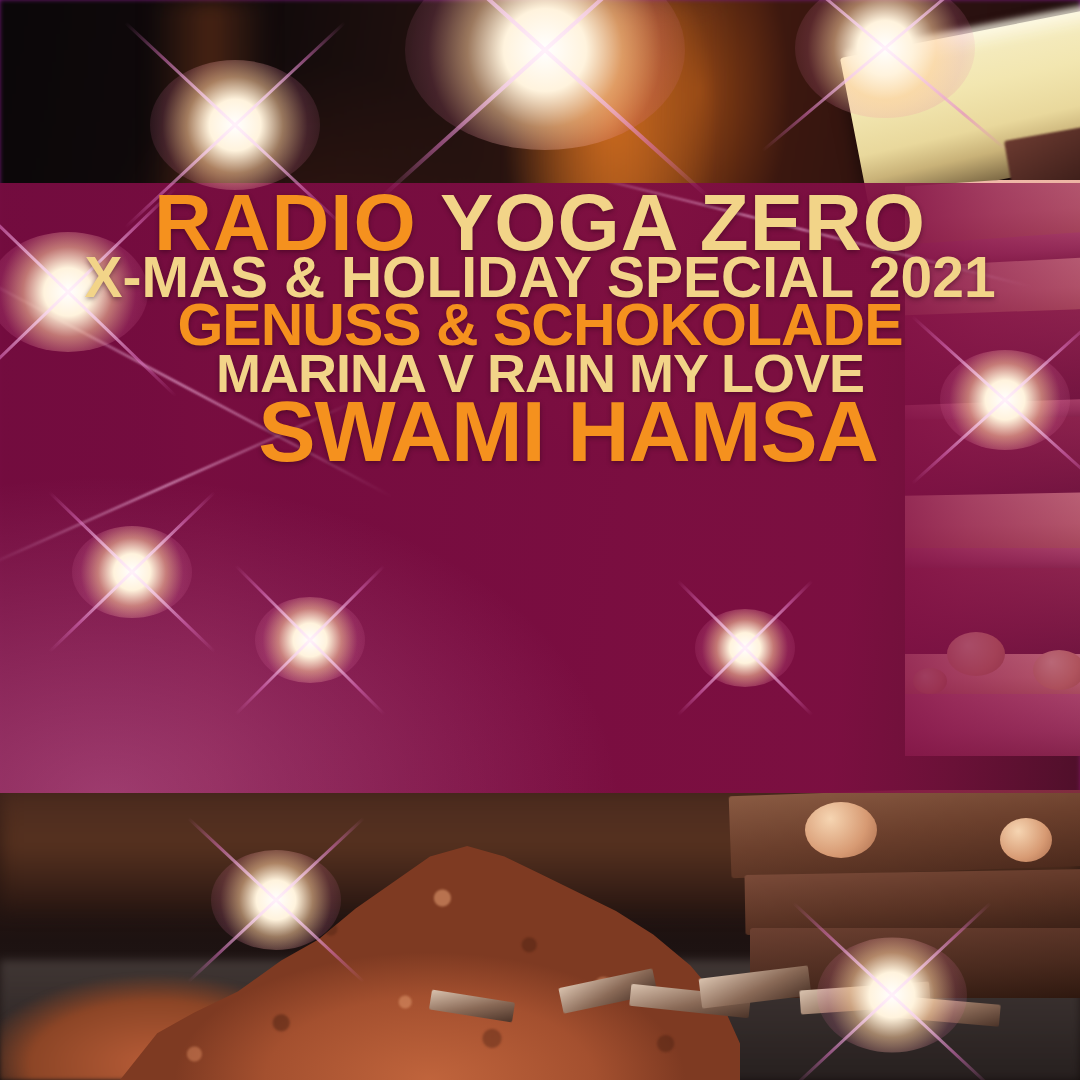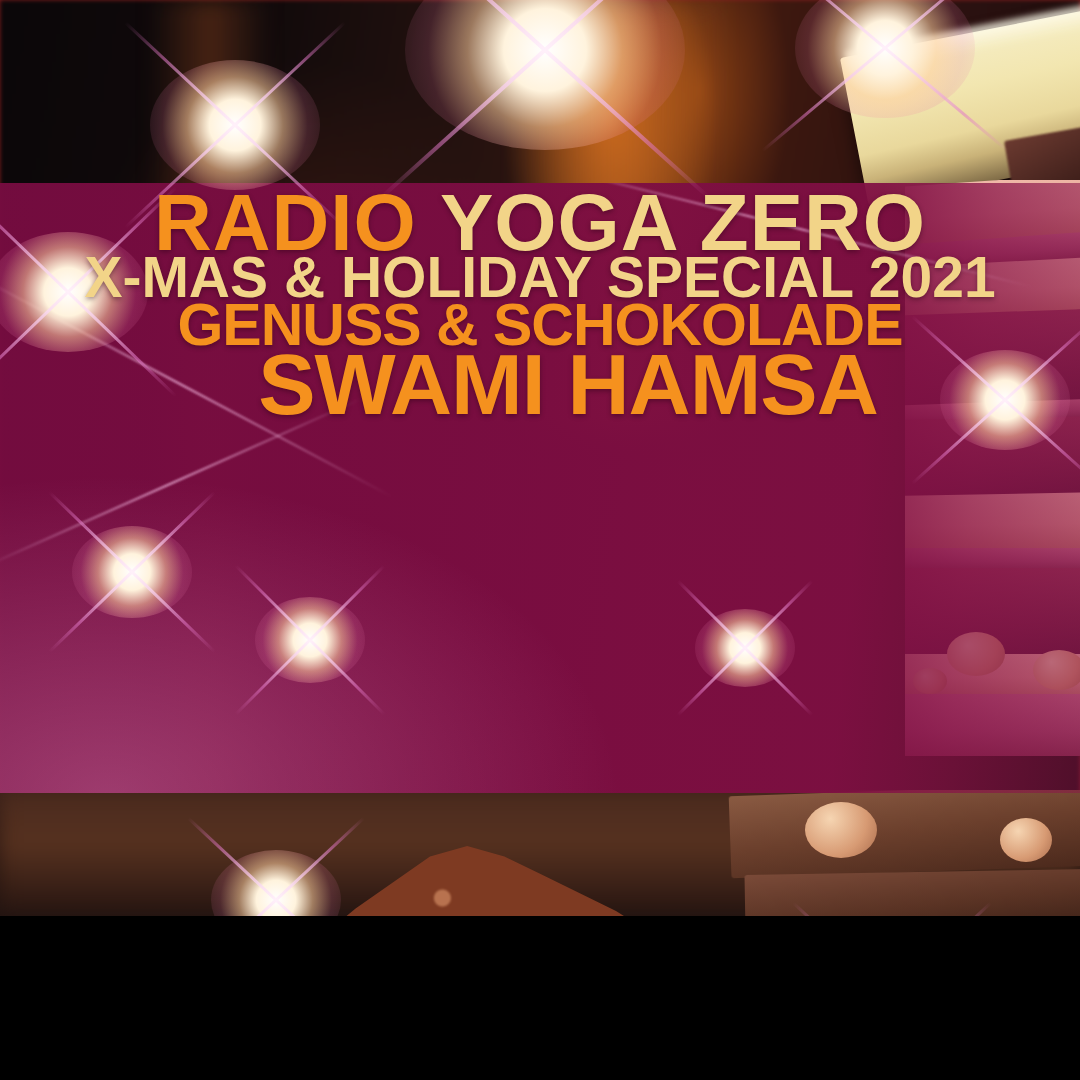--- a/index.html
+++ b/index.html
@@ -1,22 +1,22 @@
 <!DOCTYPE html>
 <html><head>
 <meta charset="utf-8">
 <style>
   html,body{margin:0;padding:0;background:#000;}
   body{font-family:"Liberation Sans",sans-serif;}
 
   .poster{
     position:relative;
-    width:1080px;height:916px;
+    width:1080px;height:1080px;
     overflow:hidden;
-    background:#7f1d1d;
+    background:#701a75;
   }
 
   
   .photo{position:absolute;inset:0;overflow:hidden;}
 
   
   .bg-dark{
     position:absolute;left:0;top:0;width:1080px;height:800px;
     background:
       radial-gradient(ellipse 150px 260px at 610px 120px, rgba(226,120,30,.75), rgba(140,60,14,0) 72%),
@@ -316,19 +316,20 @@
       <span class="w1">RADIO</span><span>&nbsp;</span><span class="w2">YOGA ZERO</span>
     </div>
 
     <div class="line l-xmas cream">X-MAS &amp; HOLIDAY SPECIAL 2021</div>
 
 
 
 
     <div class="line l-genuss orange">GENUSS &amp; SCHOKOLADE</div>
 
+    <div class="line l-marina cream">MARINA V RAIN MY LOVE</div>
 
     <div class="line l-swami orange">SWAMI HAMSA</div>
 
 
   </div>
 
 </div>
 
 </body></html>

